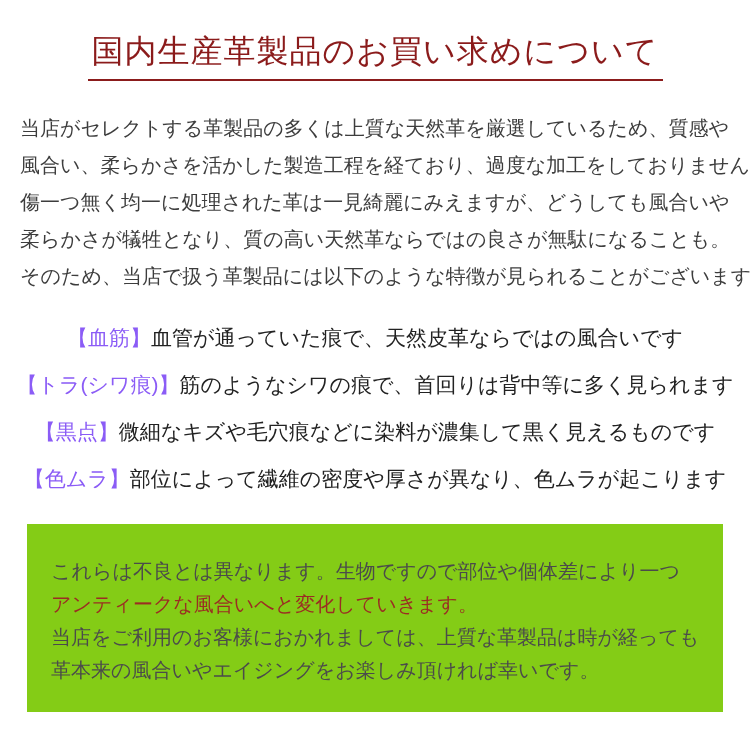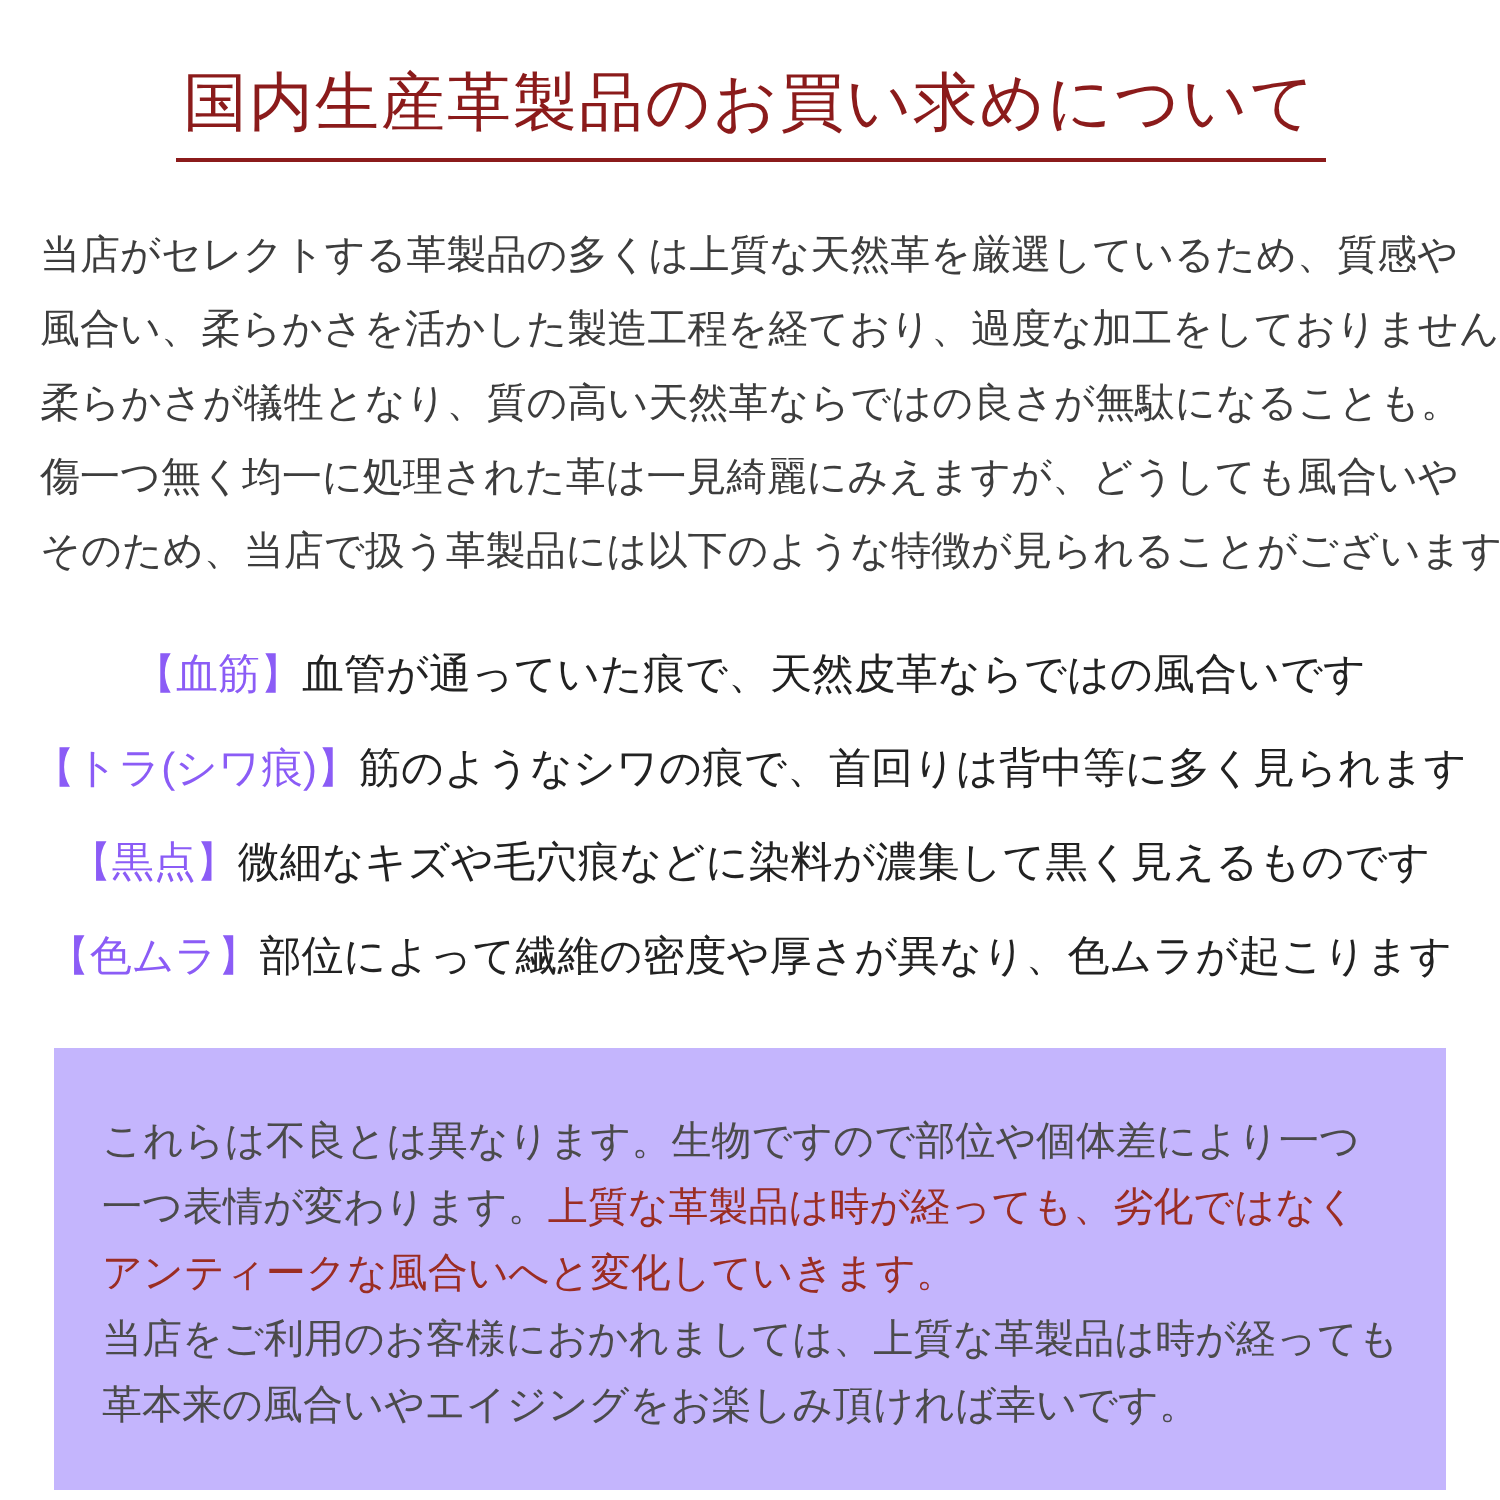--- a/index.html
+++ b/index.html
@@ -48,43 +48,43 @@
   .feature-item {
     line-height: 47px;
     height: 47px;
   }
   .feature-label {
     color: #8b5cf6;
   }
   
   .notice-box {
     margin: 22px 27px 0 27px;
-    background: #c4b5fd;
+    background: #84cc16;
     padding: 31px 20px 25px 24px;
     font-size: 20px;
     line-height: 33px;
     color: #4b4b4b;
     white-space: nowrap;
   }
   .notice-red {
     color: #9b2d23;
   }
 </style>
 </head>
 <body>
 
 <div class="title-wrap">
   <span class="title-text">国内生産革製品のお買い求めについて</span>
 </div>
 
 <div class="intro">
   <div>当店がセレクトする革製品の多くは上質な天然革を厳選しているため、質感や</div>
   <div>風合い、柔らかさを活かした製造工程を経ており、過度な加工をしておりません。</div>
+  <div>傷一つ無く均一に処理された革は一見綺麗にみえますが、どうしても風合いや</div>
   <div>柔らかさが犠牲となり、質の高い天然革ならではの良さが無駄になることも。</div>
-  <div>傷一つ無く均一に処理された革は一見綺麗にみえますが、どうしても風合いや</div>
   <div>そのため、当店で扱う革製品には以下のような特徴が見られることがございます。</div>
 </div>
 
 <div class="features">
   <div class="feature-item">
     <span class="feature-label">【血筋】</span><span>血管が通っていた痕で、天然皮革ならではの風合いです</span>
   </div>
   <div class="feature-item">
     <span class="feature-label">【トラ(シワ痕)】</span><span>筋のようなシワの痕で、首回りは背中等に多く見られます</span>
   </div>
@@ -94,23 +94,20 @@
   <div class="feature-item">
     <span class="feature-label">【色ムラ】</span><span>部位によって繊維の密度や厚さが異なり、色ムラが起こります</span>
   </div>
 </div>
 
 <div class="notice-box">
   <div>
     <span>これらは不良とは異なります。生物ですので部位や個体差により一つ</span>
   </div>
   <div>
-    <span>一つ表情が変わります。</span><span class="notice-red">上質な革製品は時が経っても、劣化ではなく</span>
-  </div>
-  <div>
     <span class="notice-red">アンティークな風合いへと変化していきます。</span>
   </div>
   <div>
     <span>当店をご利用のお客様におかれましては、上質な革製品は時が経っても</span>
   </div>
   <div>
     <span>革本来の風合いやエイジングをお楽しみ頂ければ幸いです。</span>
   </div>
 </div>
 

